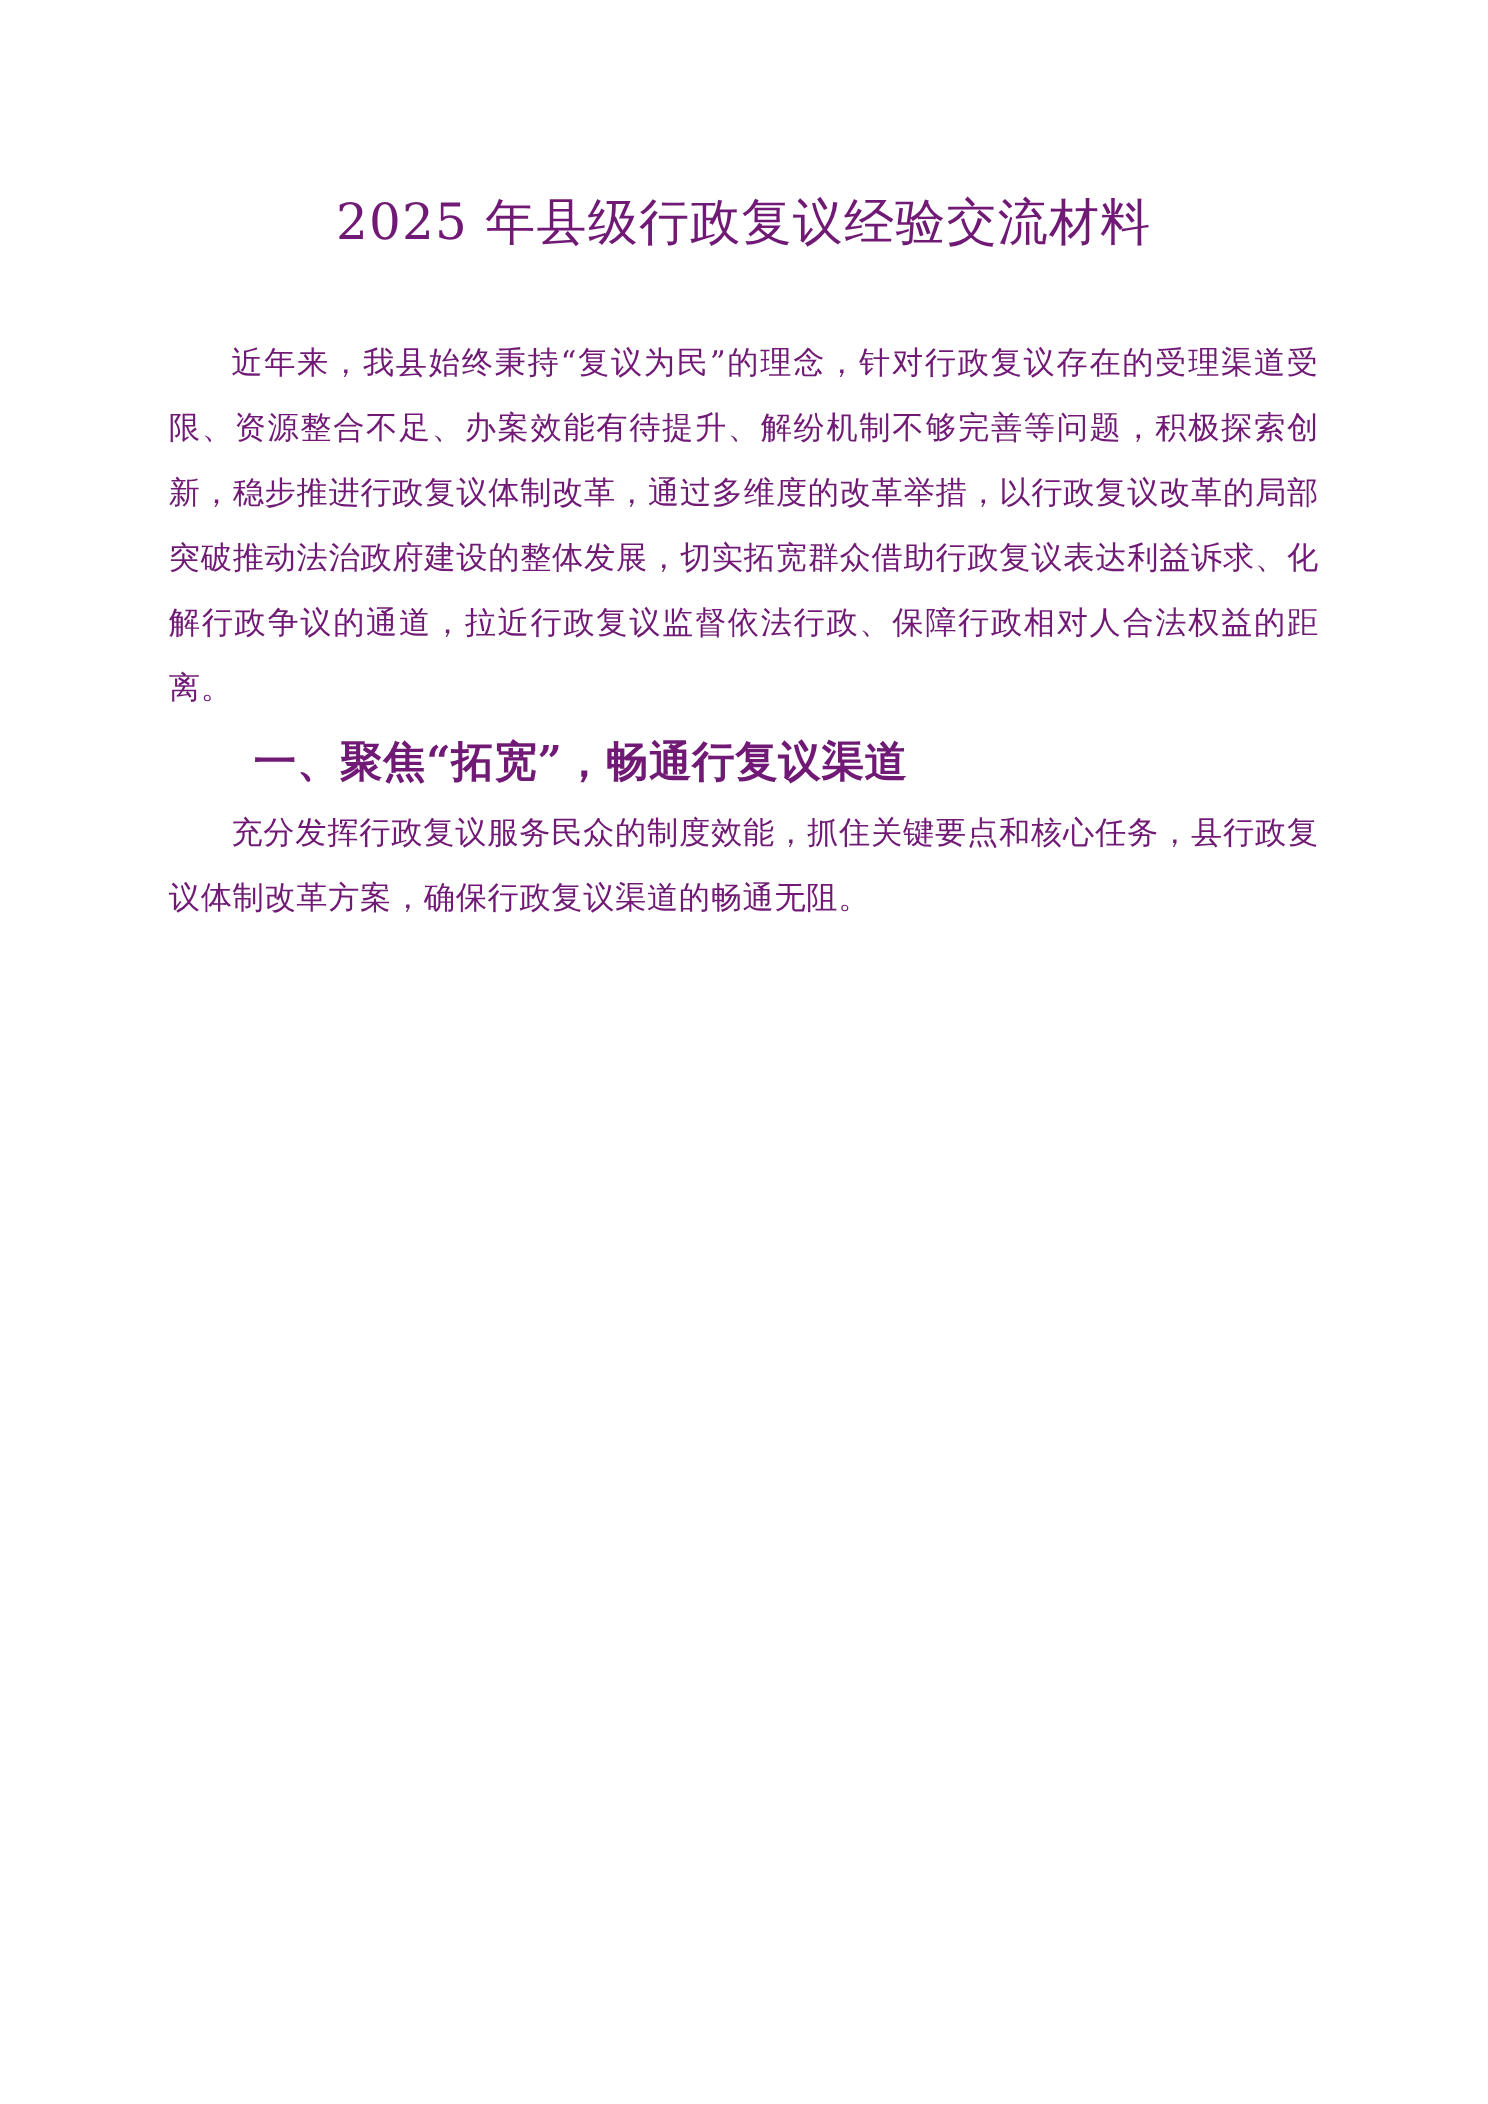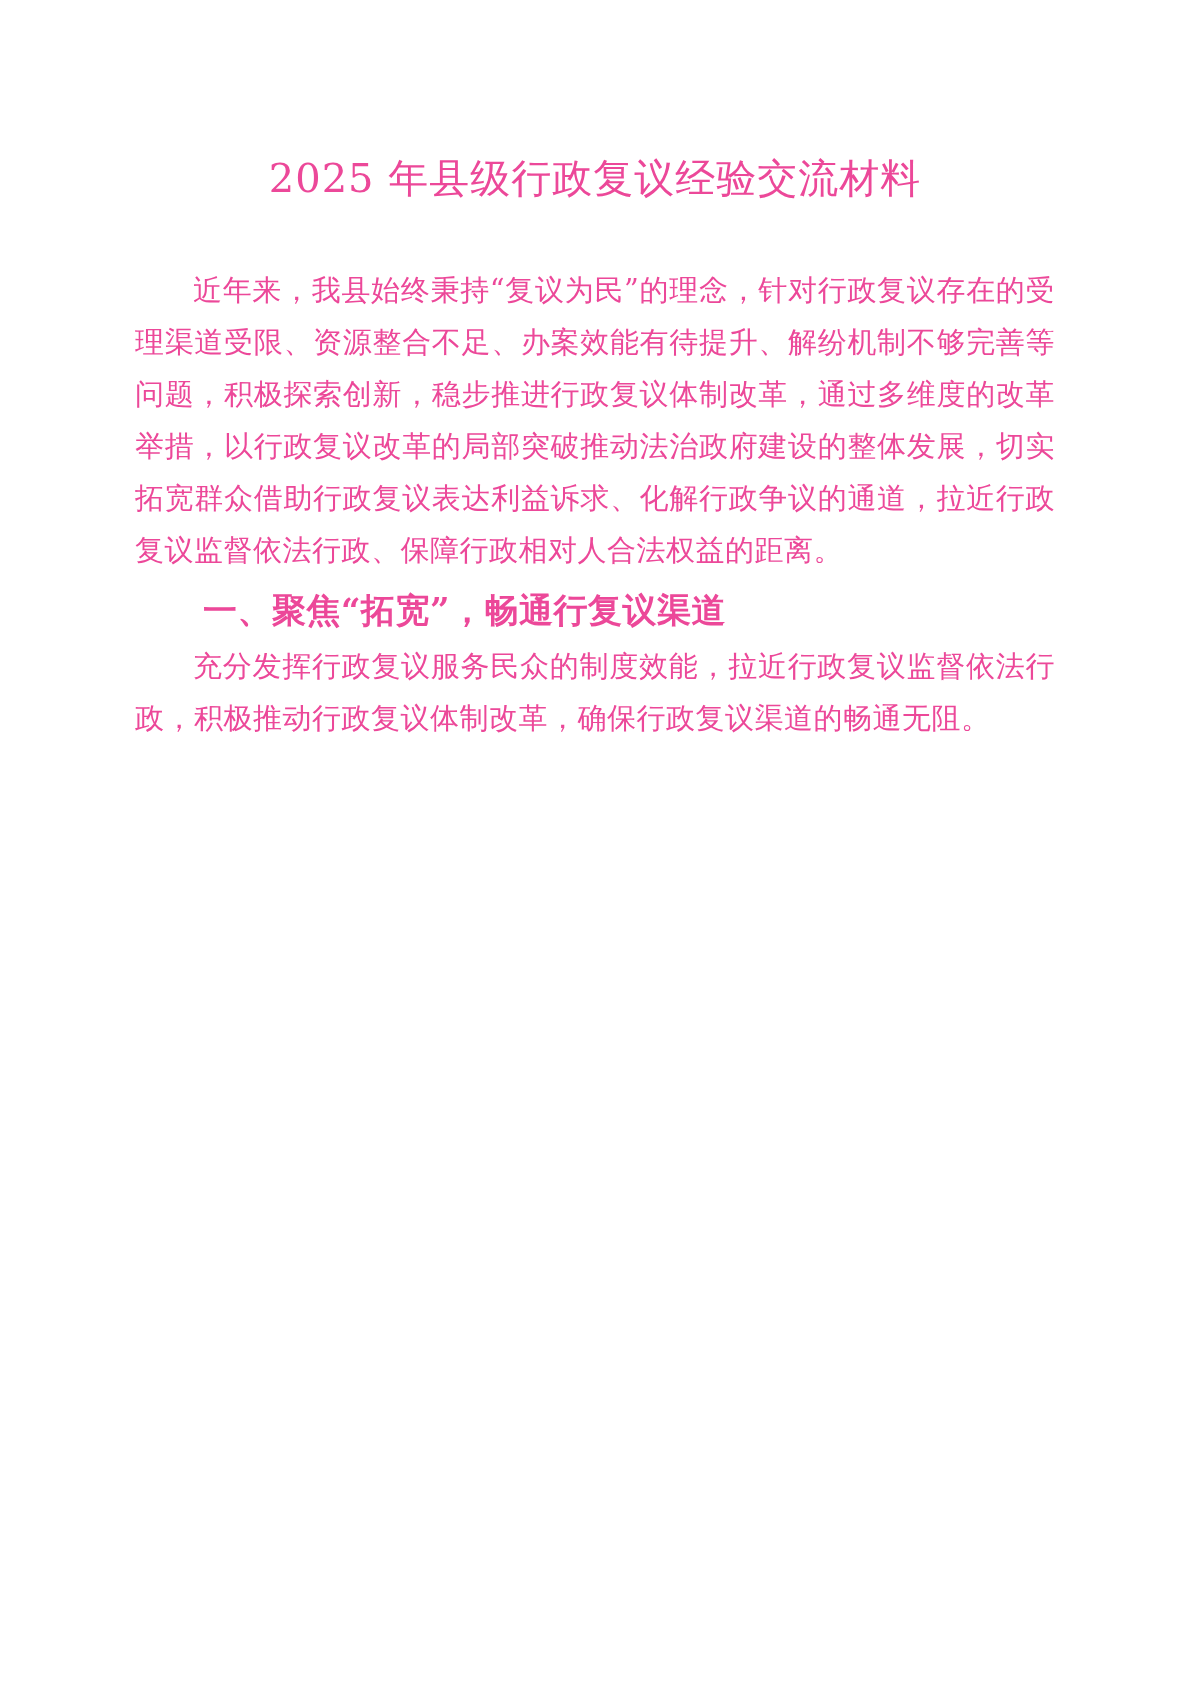--- a/index.html
+++ b/index.html
@@ -8,34 +8,34 @@
     background: #ffffff;
   }
   .page {
     width: 1190px;
     height: 1683px;
     background: #ffffff;
     position: relative;
     box-sizing: border-box;
     padding: 150px 135px 0 135px;
     font-family: "DejaVu Serif", serif;
-    color: #ec4899;
+    color: #701a75;
     overflow: hidden;
   }
   .doc-title {
     text-align: center;
     font-size: 40px;
     line-height: 1.4;
     font-weight: 400;
     margin: 0 0 58px 0;
     letter-spacing: 1px;
     font-family: "DejaVu Serif", serif;
   }
   .para {
-    font-size: 29px;
+    font-size: 25px;
     line-height: 52px;
     text-align: justify;
     text-justify: inter-ideograph;
     margin: 0 0 6px 0;
     text-indent: 2em;
     letter-spacing: 0.5px;
   }
   .heading {
     font-size: 34px;
     line-height: 52px;
@@ -48,16 +48,16 @@
 </head>
 <body>
 
 <div class="page">
   <h1 class="doc-title">2025 年县级行政复议经验交流材料</h1>
 
   <p class="para">近年来，我县始终秉持“复议为民”的理念，针对行政复议存在的受理渠道受限、资源整合不足、办案效能有待提升、解纷机制不够完善等问题，积极探索创新，稳步推进行政复议体制改革，通过多维度的改革举措，以行政复议改革的局部突破推动法治政府建设的整体发展，切实拓宽群众借助行政复议表达利益诉求、化解行政争议的通道，拉近行政复议监督依法行政、保障行政相对人合法权益的距离。</p>
 
   <p class="heading">一、聚焦“拓宽”，畅通行复议渠道</p>
 
-  <p class="para">充分发挥行政复议服务民众的制度效能，拉近行政复议监督依法行政，积极推动行政复议体制改革，确保行政复议渠道的畅通无阻。</p>
+  <p class="para">充分发挥行政复议服务民众的制度效能，抓住关键要点和核心任务，县行政复议体制改革方案，确保行政复议渠道的畅通无阻。</p>
 
 
 </div>
 
 </body></html>

